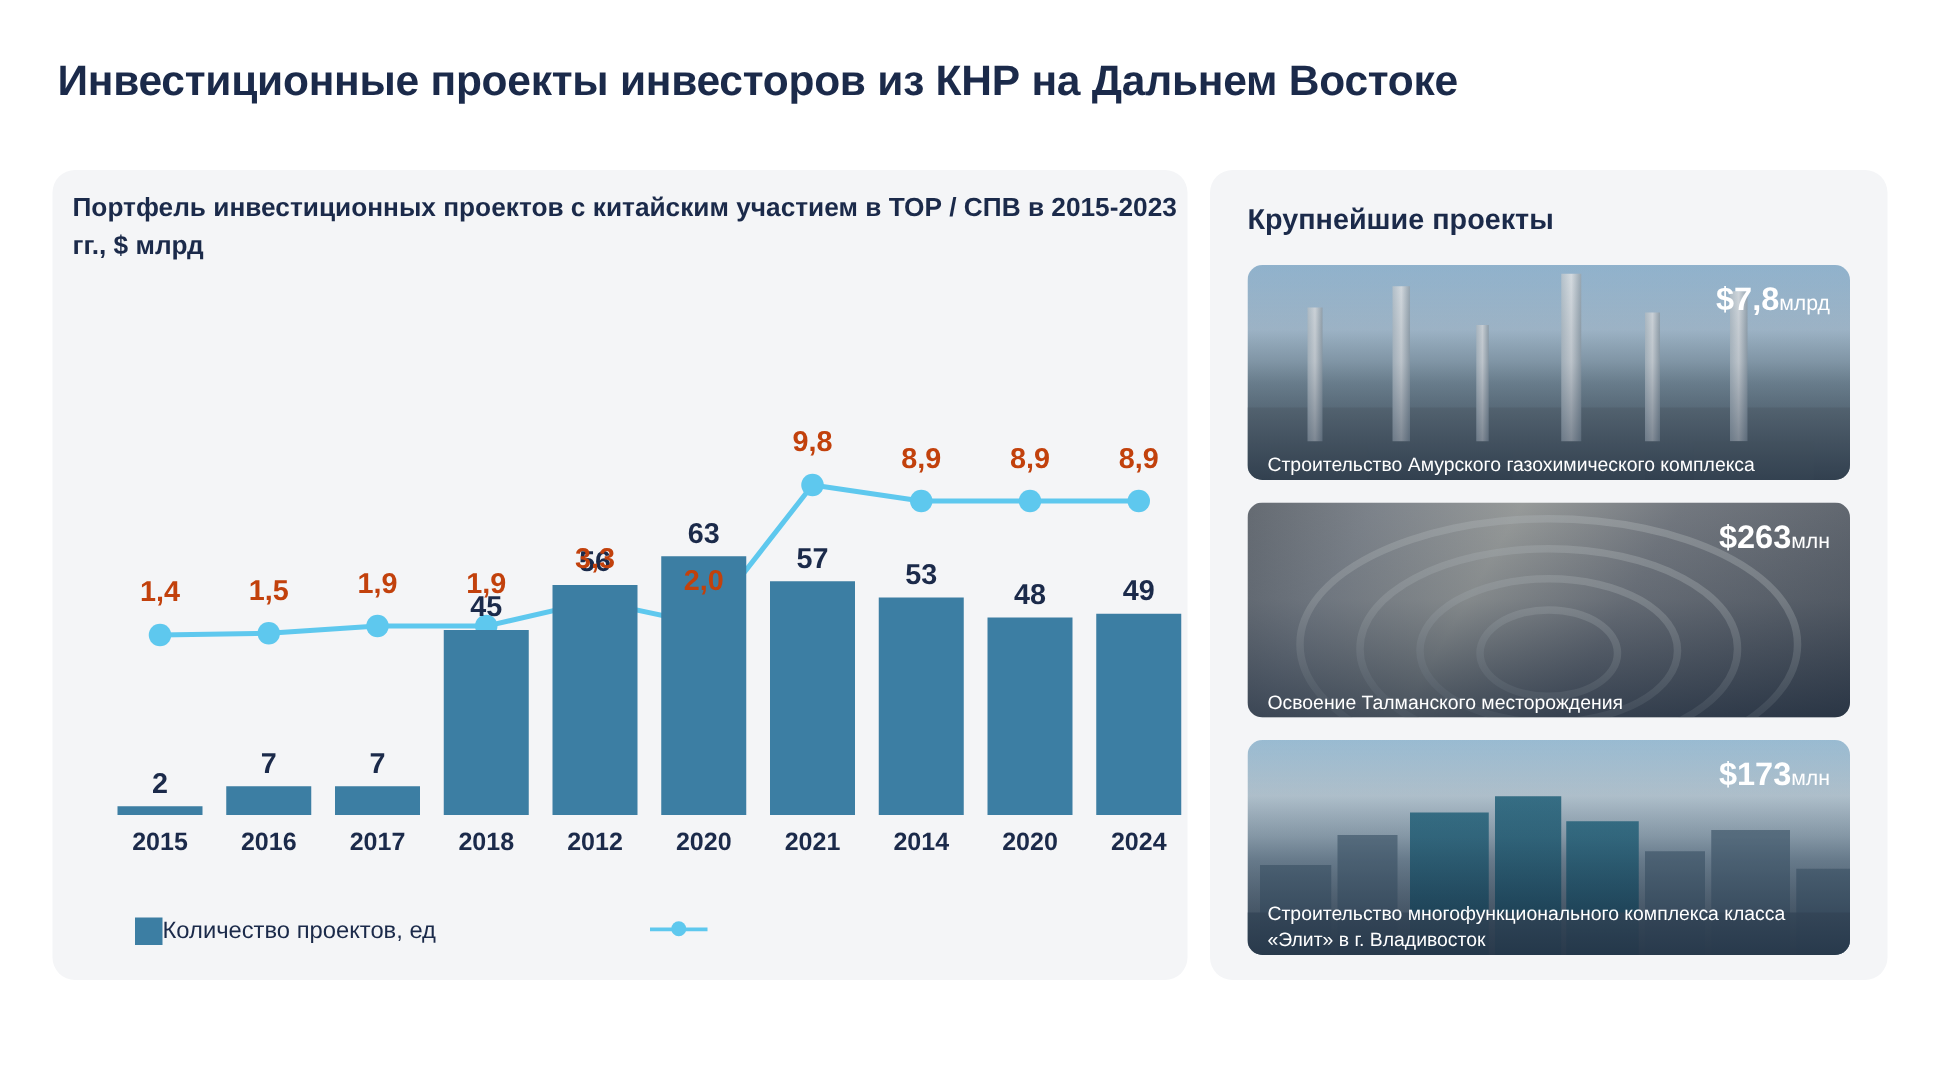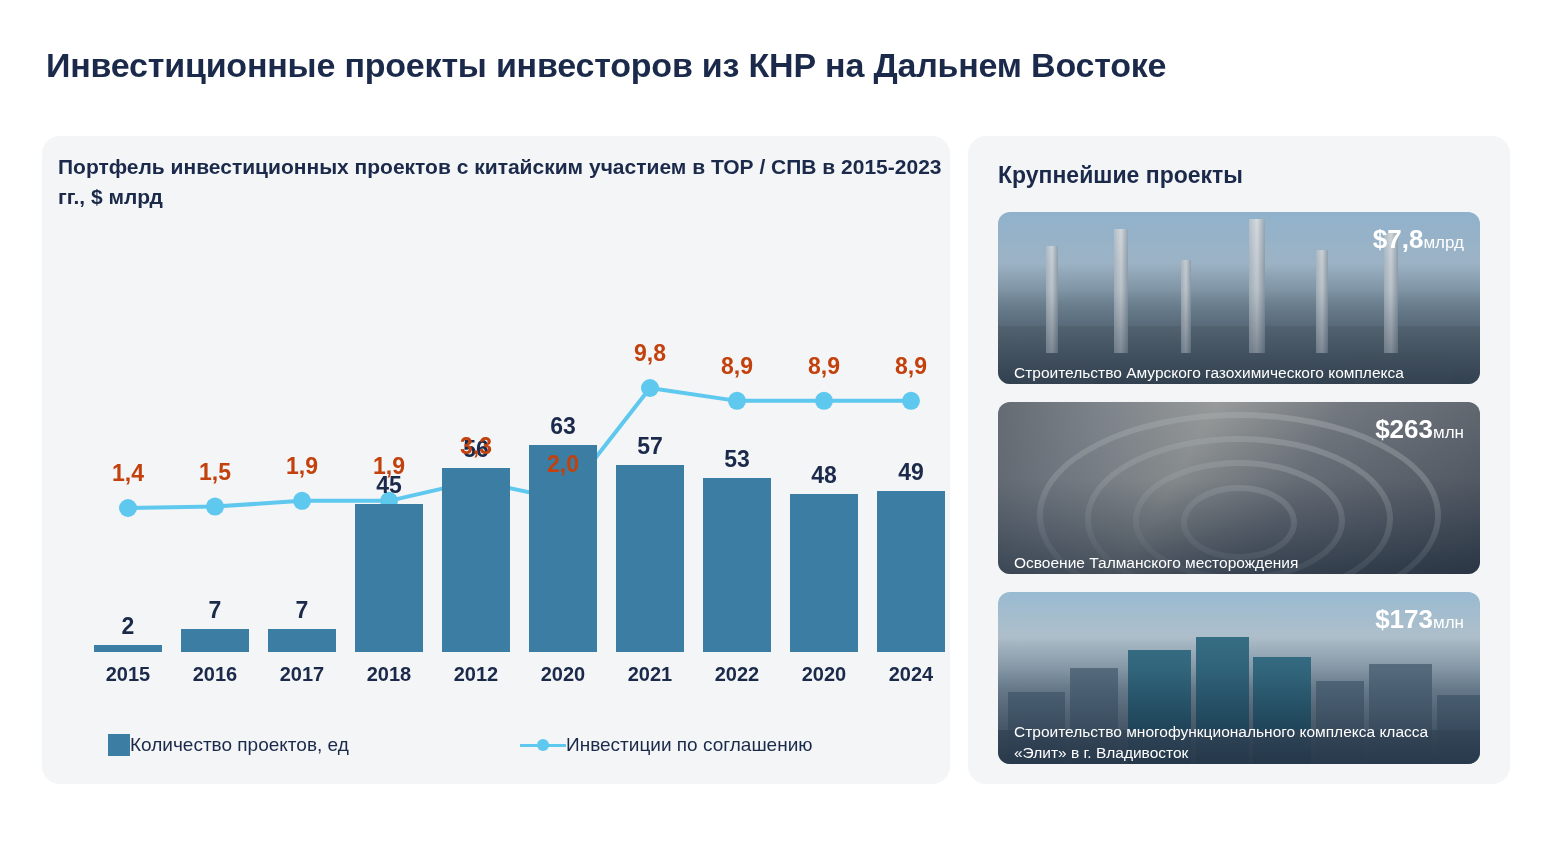--- a/index.html
+++ b/index.html
@@ -303,34 +303,33 @@
           <div class="line-value" style="left: 815px; top: 124.857px;">8,9</div>
         </div>
       <div id="x-labels">
           <div class="x-label" style="left: 38px;">2015</div>
           <div class="x-label" style="left: 125px;">2016</div>
           <div class="x-label" style="left: 212px;">2017</div>
           <div class="x-label" style="left: 299px;">2018</div>
           <div class="x-label" style="left: 386px;">2012</div>
           <div class="x-label" style="left: 473px;">2020</div>
           <div class="x-label" style="left: 560px;">2021</div>
-          <div class="x-label" style="left: 647px;">2022</div>
+          <div class="x-label" style="left: 647px;">2014</div>
           <div class="x-label" style="left: 734px;">2020</div>
           <div class="x-label" style="left: 821px;">2024</div>
         </div>
     </div>
 
     <div class="legend">
       <div class="legend-item" style="left:36px; top:2px;">
         <span class="legend-bar-swatch"></span>
         <span>Количество проектов, ед</span>
       </div>
       <div class="legend-item" style="left:448px; top:2px;">
         <span class="legend-line-swatch"></span>
-        <span>Инвестиции по соглашению</span>
       </div>
     </div>
   </div>
 
   <div class="projects-card">
     <div class="projects-title">Крупнейшие проекты</div>
 
     <div class="project-tile" style="top:76px;">
       <div class="tile-photo photo-gas">
         <div class="block" style="left:0; width:100%; height:34%; background:rgba(118,131,139,0.55);"></div>

